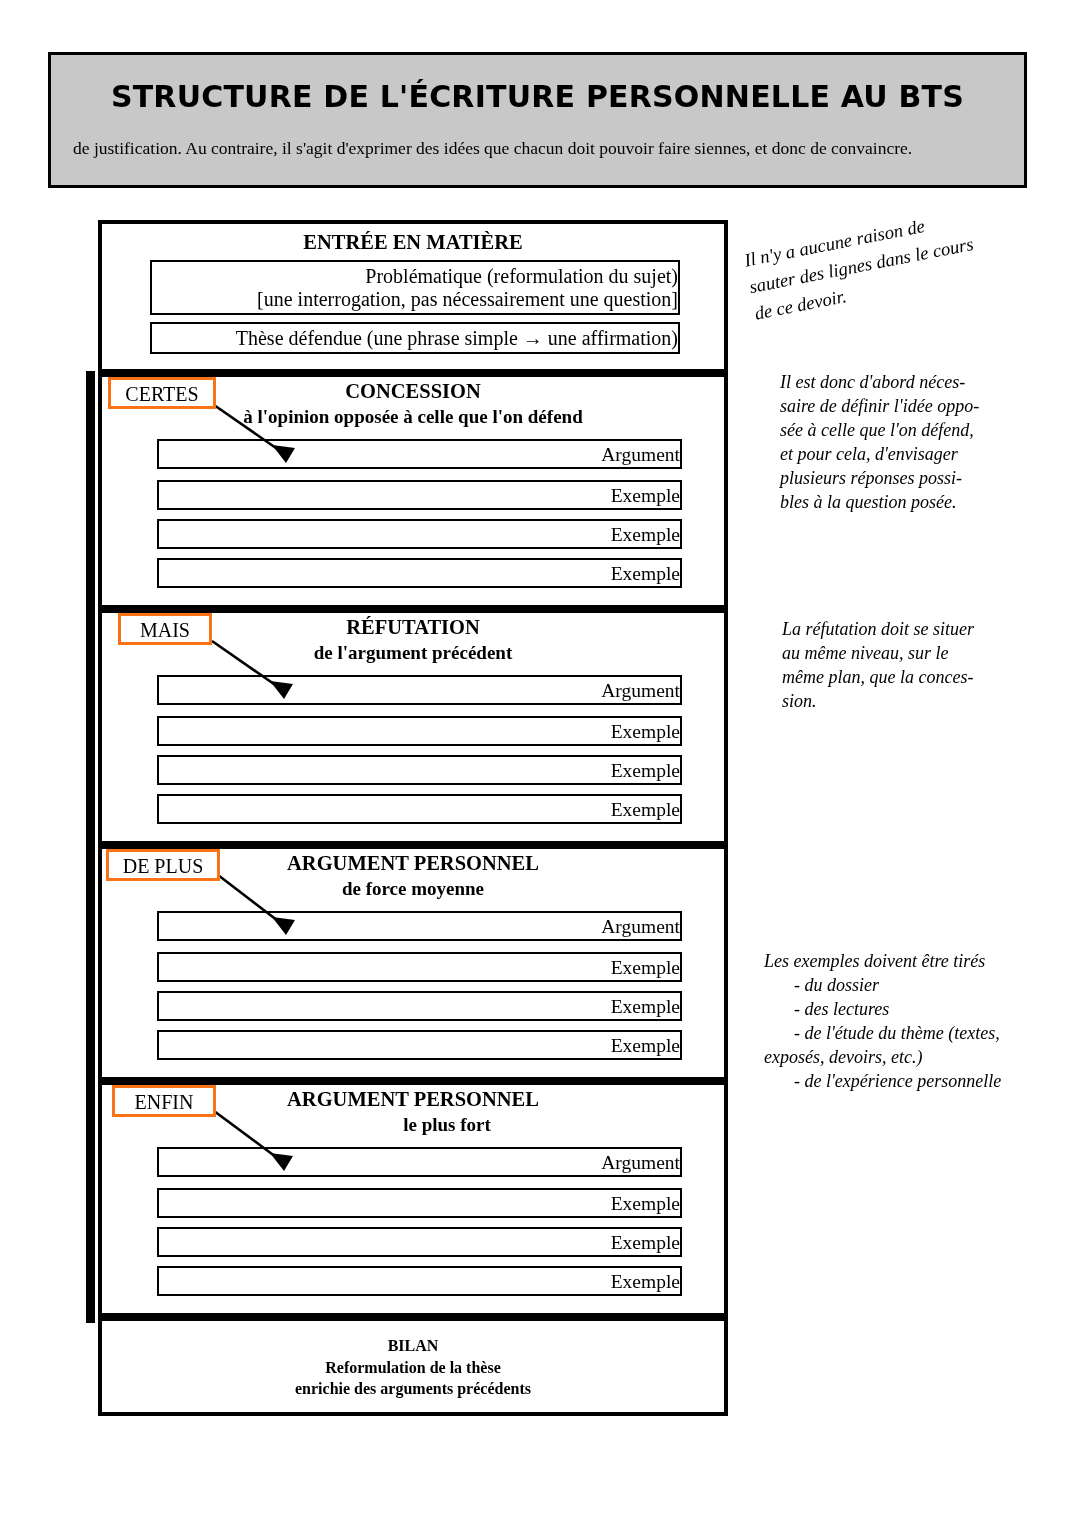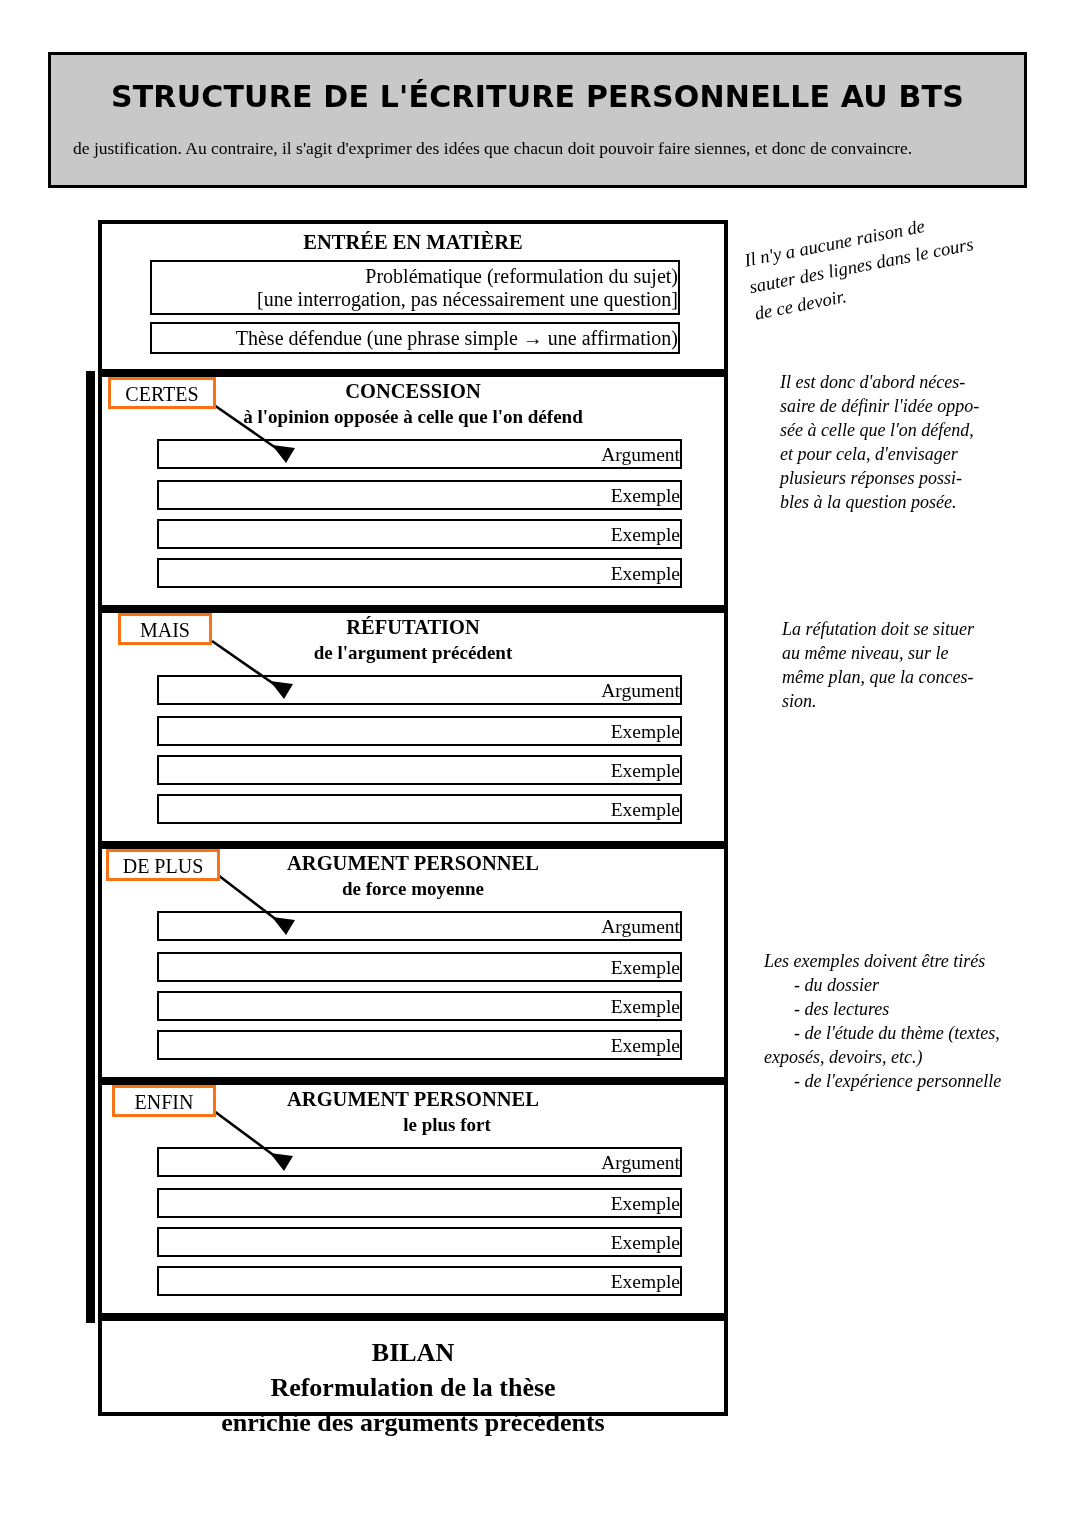--- a/index.html
+++ b/index.html
@@ -146,21 +146,21 @@
   }
 
   
   #bilan-text {
     position: absolute;
     left: 0;
     top: 14px;
     width: 622px;
     text-align: center;
     font-weight: bold;
-    font-size: 26px;
+    font-size: 16px;
     line-height: 1.35;
   }
 
   
   .margin-note {
     position: absolute;
     font-style: italic;
     font-size: 18px;
     line-height: 1.33;
     color: #000000;

